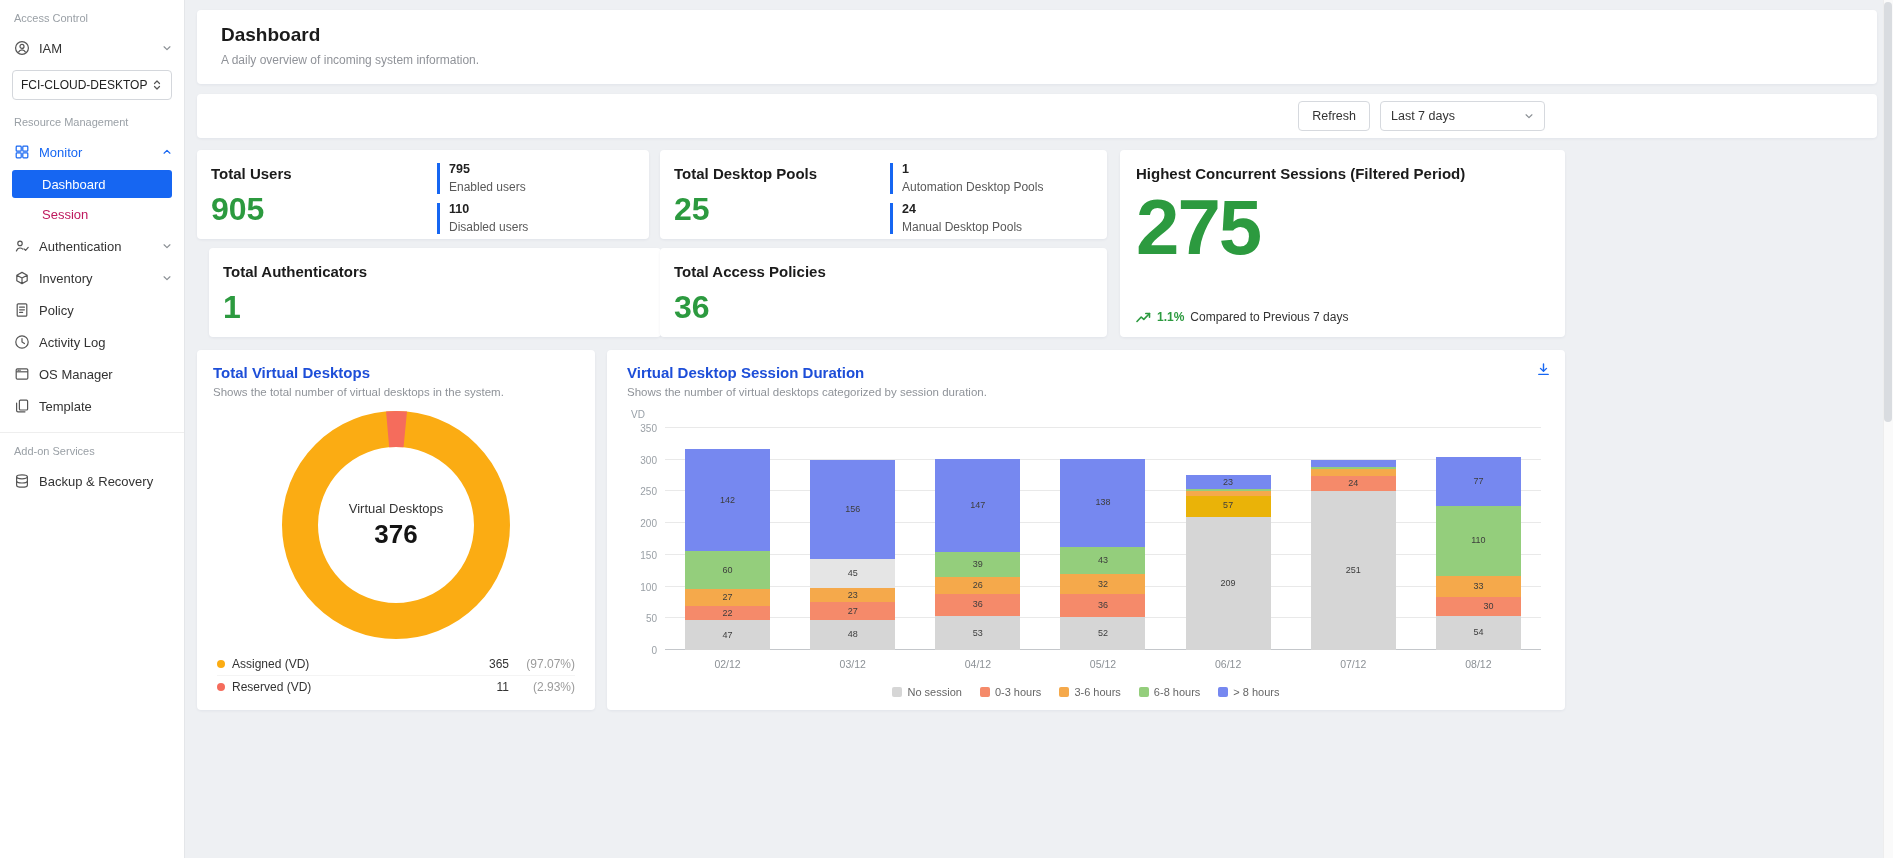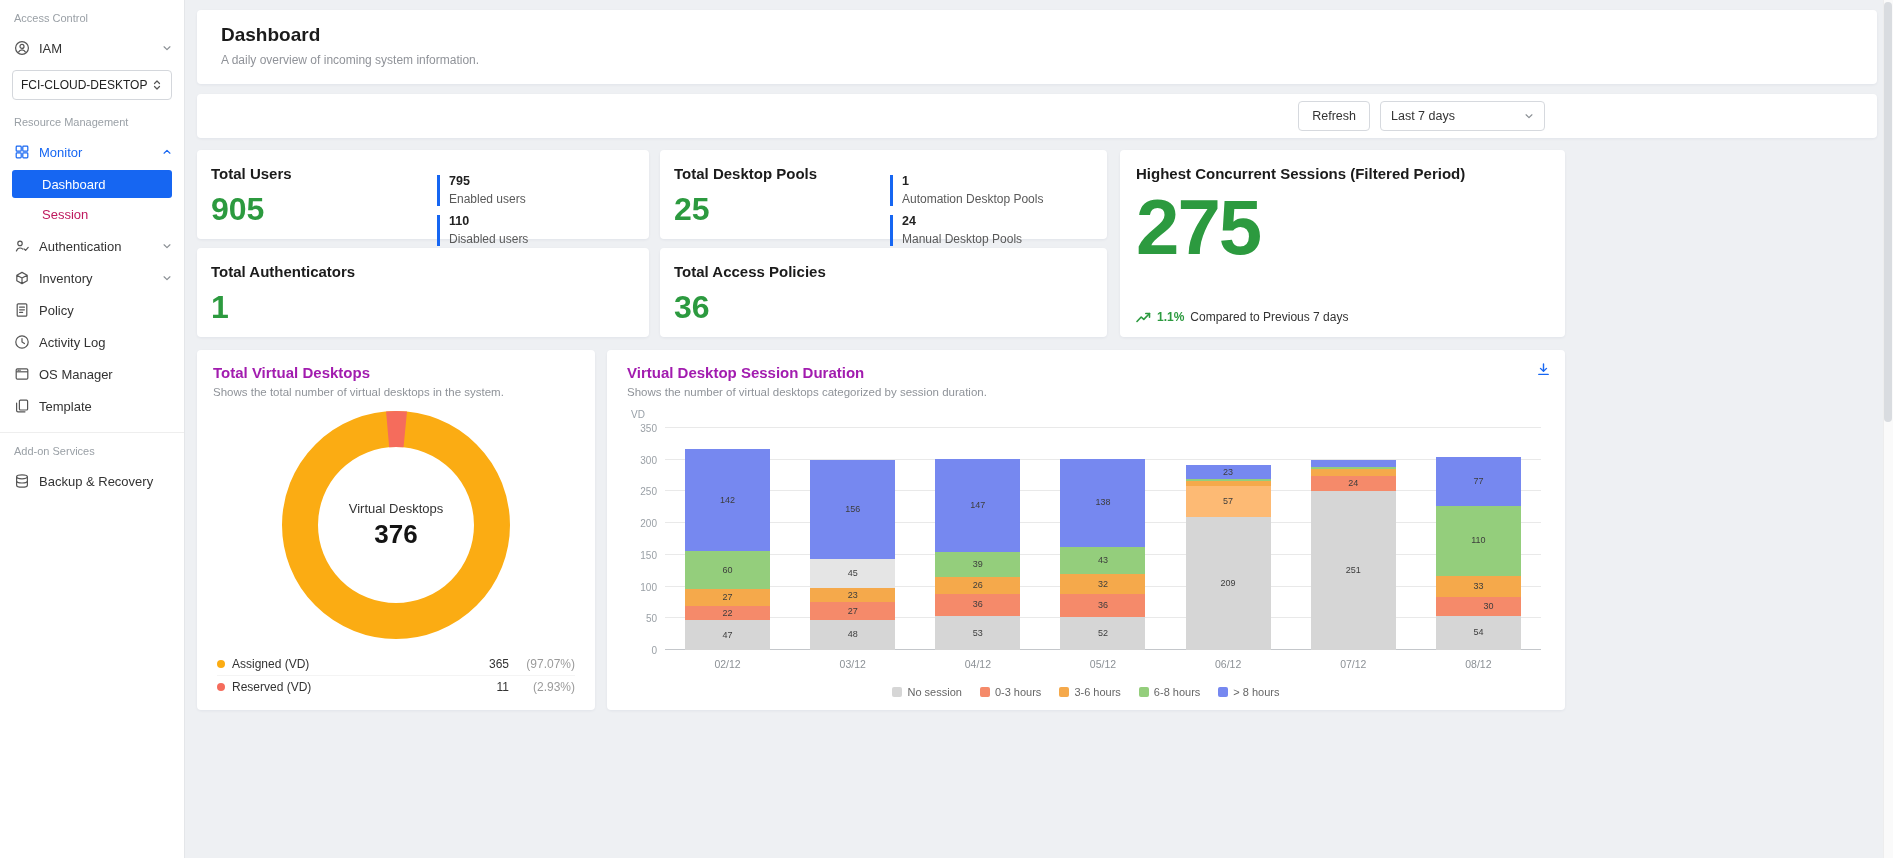--- a/index.html
+++ b/index.html
@@ -39,43 +39,43 @@
   .btn { height:30px; padding:0 13px; border:1px solid #d6d9de; border-radius:4px; background:#fff;
     font-size:12.5px; color:#333; display:flex; align-items:center; cursor:pointer; }
   .select { height:30px; width:165px; border:1px solid #d6d9de; border-radius:4px; background:#fff;
     font-size:12.5px; color:#333; display:flex; align-items:center; justify-content:space-between;
     padding:0 10px; cursor:pointer; }
   .select .chev { color:#8a8f94; display:flex; }
 
   .stat-card { padding:15px 14px; }
   .c-users { left:12px; top:150px; width:452px; height:89px; }
   .c-pools { left:475px; top:150px; width:447px; height:89px; }
-  .c-auth  { left:12px; top:248px; width:452px; height:89px; }
+  .c-auth  { left:24px; top:248px; width:452px; height:89px; }
   .c-policies { left:475px; top:248px; width:447px; height:89px; }
   .c-concurrent { left:935px; top:150px; width:445px; height:187px; padding:15px 16px; }
 
   .stat-title { font-size:15px; font-weight:700; color:#1b1b1b; }
   .stat-value { font-size:32px; font-weight:600; color:#2c9a3f; margin-top:11px; line-height:1; }
-  .breakdown { position:absolute; top:13px;margin-top:12px; }
+  .breakdown { position:absolute; top:13px; }
   .c-users .breakdown { left:240px; }
   .c-pools .breakdown { left:230px; }
   .bd-item { border-left:3px solid #1666f2; padding-left:9px; margin-bottom:9px; }
   .bd-val { font-size:12.5px; font-weight:700; color:#222; line-height:1.1; }
   .bd-label { font-size:12px; color:#595959; margin-top:3px; }
 
   .big-value { font-size:78px; font-weight:600; color:#2c9a3f; line-height:0.95; margin-top:8px;
     letter-spacing:-2px; }
   .trend-row { position:absolute; left:16px; bottom:13px; display:flex; align-items:center;
     gap:6px; font-size:12px; color:#333; }
   .trend-pct { color:#2c9a3f; font-weight:700; }
 
   
   .c-donut { left:12px; top:350px; width:398px; height:360px; padding:14px 16px; }
   .c-chart { left:422px; top:350px; width:958px; height:360px; padding:14px 20px; }
-  .card-title { font-size:15px; font-weight:700; color:#a21caf; }
+  .card-title { font-size:15px; font-weight:700; color:#1d4ed8; }
   .card-sub { font-size:11.5px; color:#8f9399; margin-top:5px; }
 
   .donut-wrap { position:relative; display:flex; justify-content:center; margin-top:8px; }
   .donut-center { position:absolute; top:50%; left:50%; transform:translate(-50%,-50%);
     text-align:center; }
   .donut-center .dc-label { font-size:13px; color:#333; }
   .donut-center .dc-value { font-size:26px; font-weight:700; color:#141414; margin-top:3px; }
   .donut-legend { margin:8px 4px 0; }
   .dl-row { display:flex; align-items:center; height:23px; font-size:12px; color:#333; }
   .dl-row + .dl-row { border-top:1px solid #f4f4f4; }
@@ -463,21 +463,21 @@
               <div class="bar-seg" style="height: 87.5314px; background: rgb(118, 136, 240);">
                 <span>138</span>
               </div>
             </div>
           </div>
           <div class="bar-group">
             <div class="bar-stack">
               <div class="bar-seg" style="height: 132.566px; background: rgb(214, 214, 214);">
                 <span>209</span>
               </div>
-              <div class="bar-seg" style="height: 31px; background: #fdba74;">
+              <div class="bar-seg" style="height: 21px; background: #eab308; font-family: Liberation Mono, monospace;">
                 <span>57</span>
               </div>
               <div class="bar-seg" style="height: 5.07429px; background: rgb(245, 169, 75);"></div>
               <div class="bar-seg" style="height: 1.90286px; background: rgb(148, 206, 124);"></div>
               <div class="bar-seg" style="height: 14.5886px; background: rgb(118, 136, 240);">
                 <span>23</span>
               </div>
             </div>
           </div>
           <div class="bar-group">

